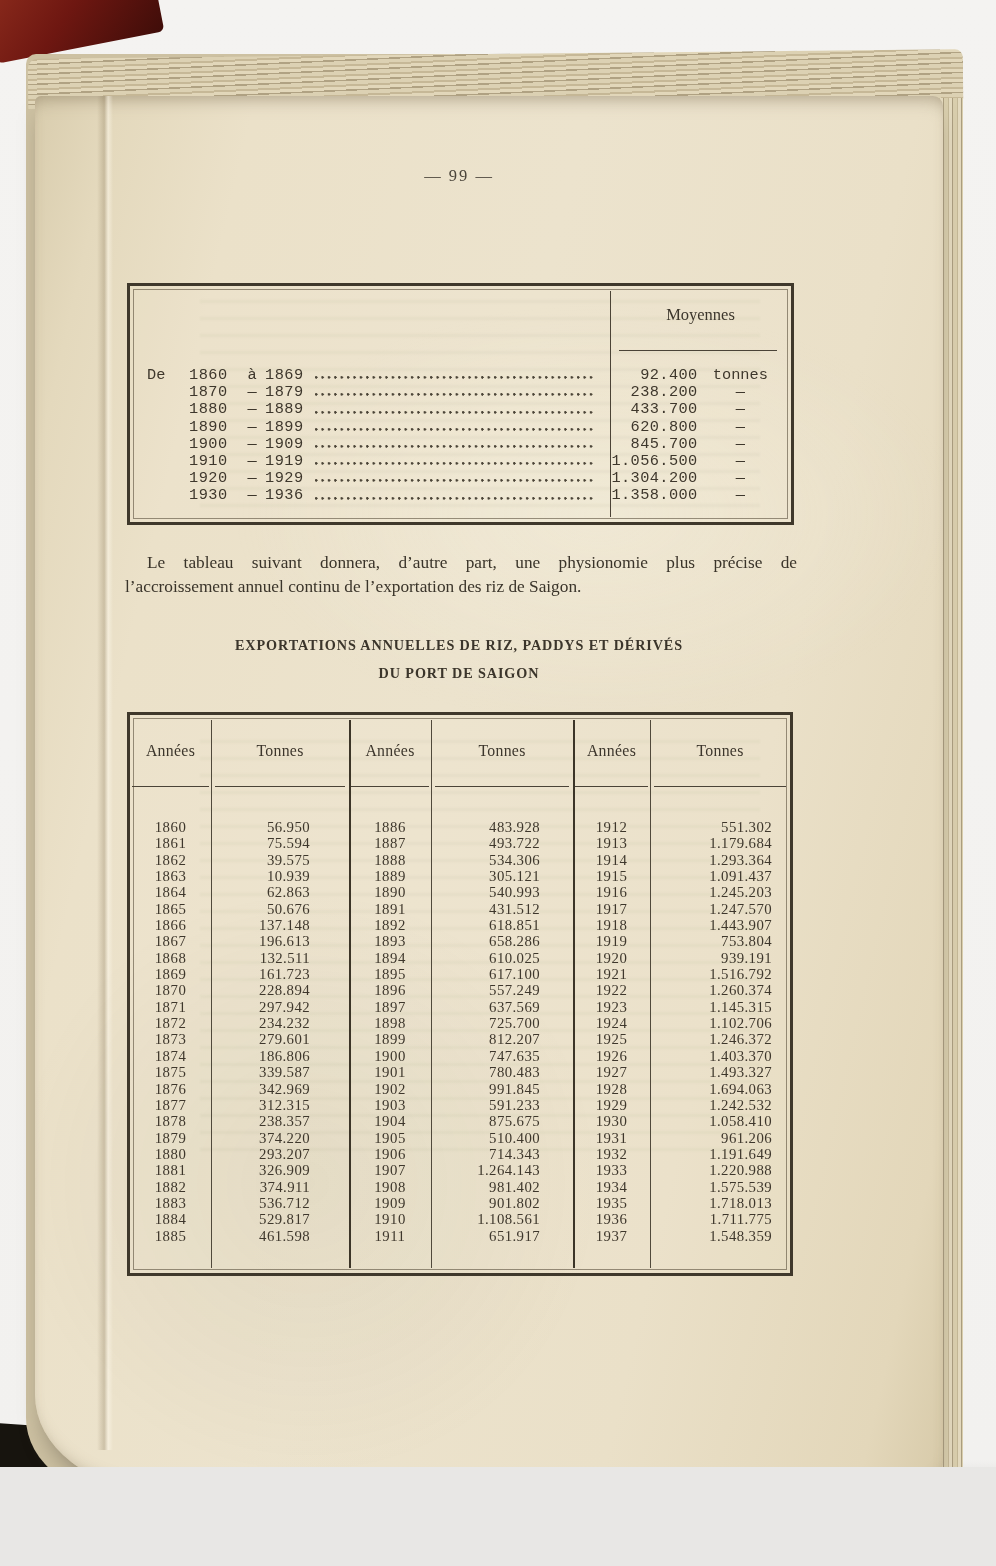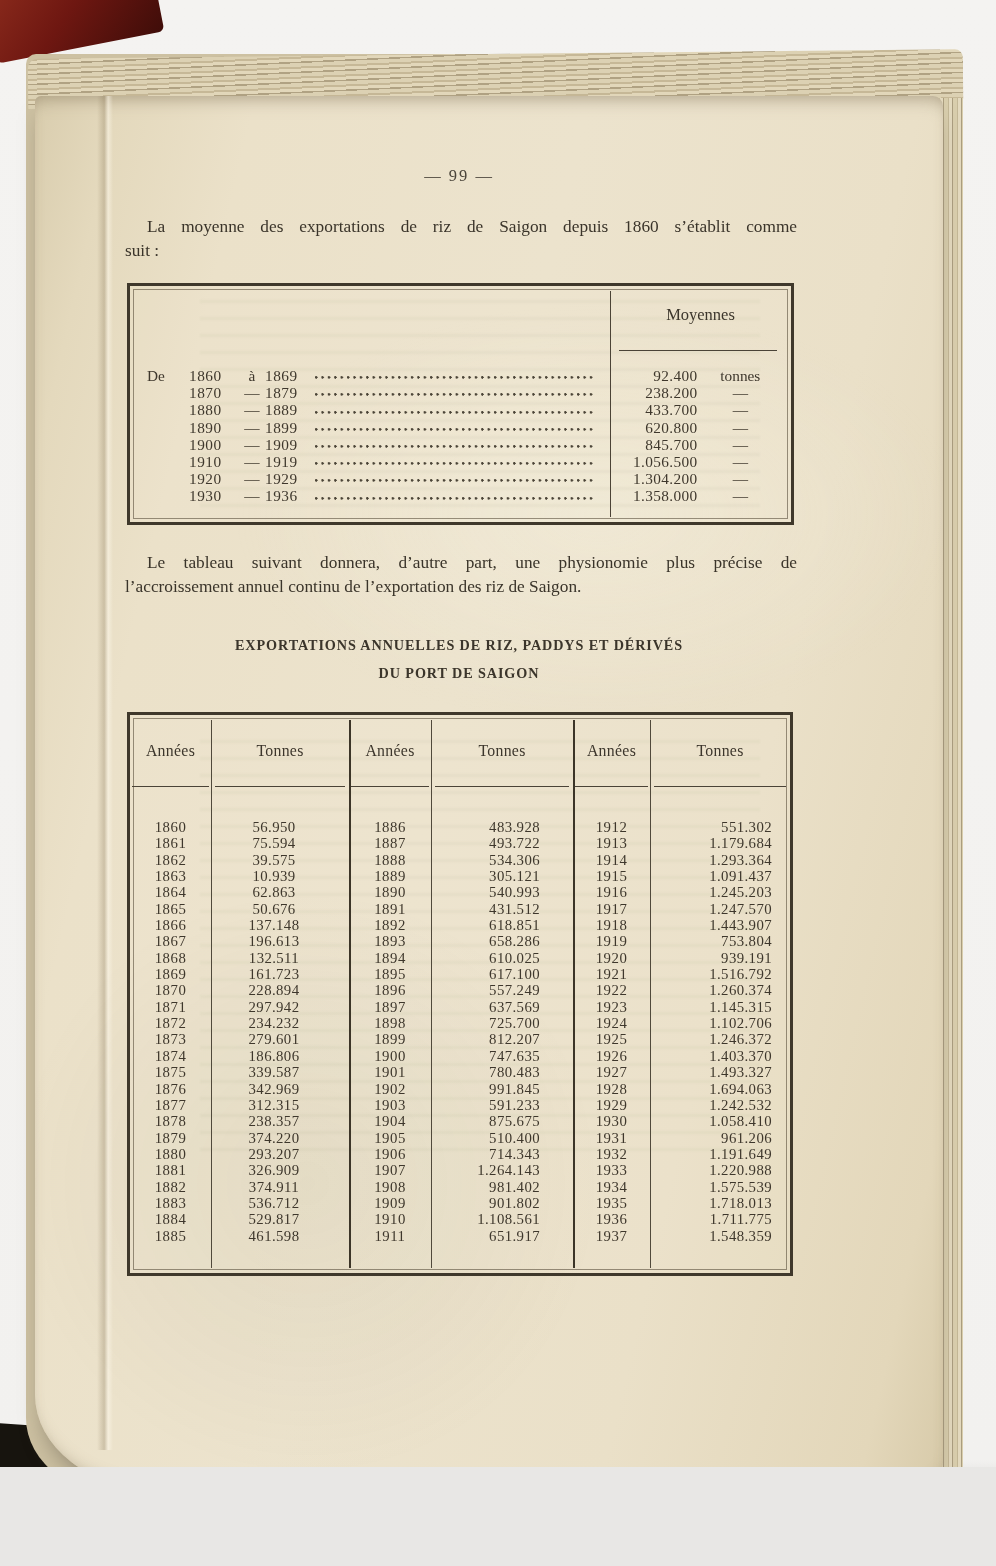--- a/index.html
+++ b/index.html
@@ -43,21 +43,21 @@
   
   .box{position:absolute;border:3px solid #3f382b;background:rgba(255,252,244,.06);}
   .box::after{content:"";position:absolute;inset:3px;border:1px solid rgba(74,64,46,.55);pointer-events:none;}
   .table1{left:127px;top:283px;width:661px;height:236px;}
   .table2{left:127px;top:700px;width:660px;height:558px;margin-top:12px;}
   
   .t1-div{position:absolute;left:480px;top:5px;bottom:5px;width:1.4px;background:#4b4336;}
   .t1-header{position:absolute;left:480px;top:19px;width:181px;text-align:center;font-size:16.5px;color:#3c362c;}
   .t1-underline{position:absolute;left:489px;top:64px;width:158px;border-bottom:1.6px solid #4a4337;}
   .m-rows{position:absolute;left:17px;right:8px;top:81px;}
-  .m-row{display:flex;height:17.2px;line-height:17.2px;font-size:15.3px;color:#3e372c;}
+  .m-row{display:flex;height:17.2px;line-height:17.2px;font-size:15.3px;color:#3e372c;font-family:Liberation Mono, monospace;}
   .m-left{display:flex;width:463px;}
   .m-prefix{width:42px;}
   .m-y1,.m-y2{width:50px;letter-spacing:.5px;}
   .m-sep{width:26px;text-align:center;}
   .m-leader{flex:1;align-self:flex-end;height:5px;margin:0 10px 4px 0;
     background-image:radial-gradient(circle at 1.2px 2.4px,#4b4437 1.05px,rgba(0,0,0,0) 1.5px);
     background-size:6.4px 5px;background-repeat:repeat-x;}
   .m-val{width:92px;text-align:right;letter-spacing:.4px;}
   .m-unit{width:86px;text-align:center;}
   
@@ -65,21 +65,21 @@
   .v-div.bold{width:2.3px;background:#3c3528;}
   .grid6{display:grid;grid-template-columns:81px 138px 82px 142px 77px 140px;}
   .a-header{position:absolute;left:0;top:0;width:654px;}
   .h-cell{position:relative;height:98px;}
   .h-label{position:absolute;top:27px;width:100%;text-align:center;font-size:15.8px;letter-spacing:.3px;color:#3c362c;}
   .h-line{position:absolute;top:71px;left:3%;width:94%;border-bottom:1.6px solid #4a4337;}
   .a-rows{position:absolute;left:0;top:104px;width:654px;}
   .a-row{height:16.35px;line-height:16.35px;font-size:14.8px;color:#3e372c;}
   .a-year{text-align:center;letter-spacing:.5px;}
   .a-ton{text-align:right;letter-spacing:.4px;}
-  .pr1{padding-right:12px;text-align:center;} .pr3{padding-right:33px;} .pr5{padding-right:18px;}
+  .pr1{padding-right:39px;} .pr3{padding-right:33px;} .pr5{padding-right:18px;}
   
   .source{position:absolute;right:9px;top:1533px;font-family:Liberation Sans, sans-serif;
     font-size:15px;color:#8f8f8d;}
 </style>
 </head>
 <body>
 
 <div class="scene">
 
   <div class="spine-red"></div>
@@ -95,24 +95,20 @@
     <div class="mottle"></div>
   </div>
 
   <div class="ghost" style="left:200px;top:300px;width:560px;height:210px;"></div>
   <div class="ghost" style="left:200px;top:740px;width:560px;height:420px;"></div>
 
   <div class="content">
 
     <div class="page-number">— 99 —</div>
 
-    <div class="para para1">
-      <div class="l1">La moyenne des exportations de riz de Saigon depuis 1860 s’établit comme</div>
-      <div class="l2">suit :</div>
-    </div>
 
     <div class="box table1">
       <div class="t1-div"></div>
       <div class="t1-header">Moyennes</div>
       <div class="t1-underline"></div>
       <div class="m-rows" id="moyennes-rows">
           <div class="m-row">
             <span class="m-left">
               <span class="m-prefix">De</span>
               <span class="m-y1">1860</span>

